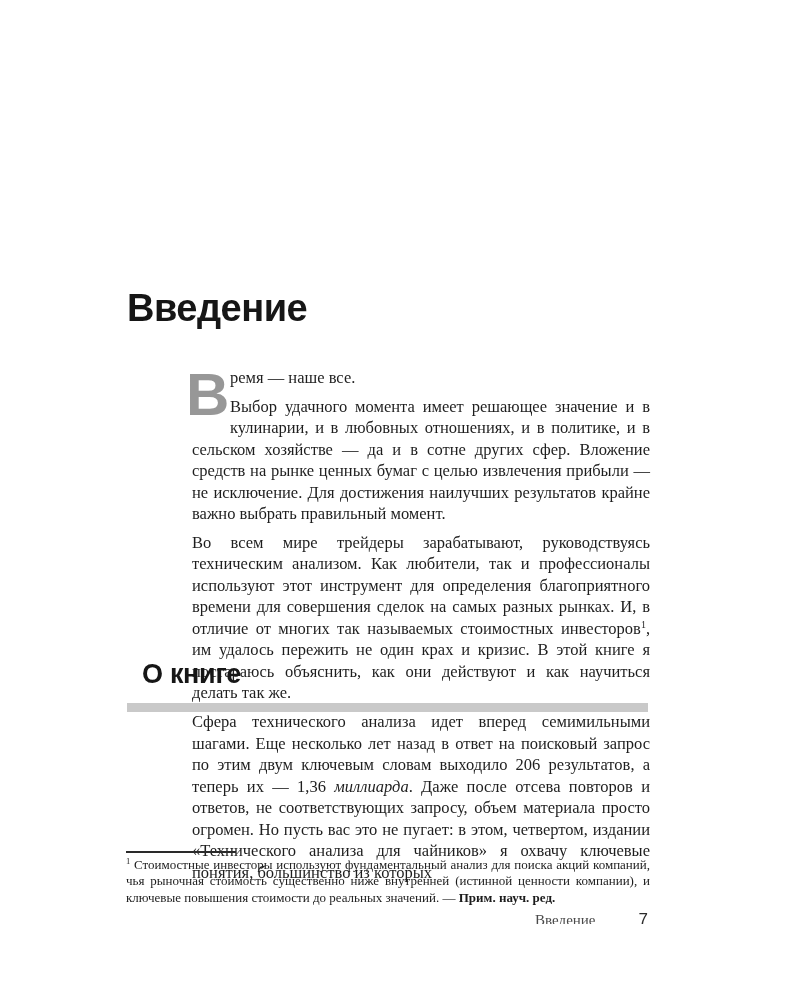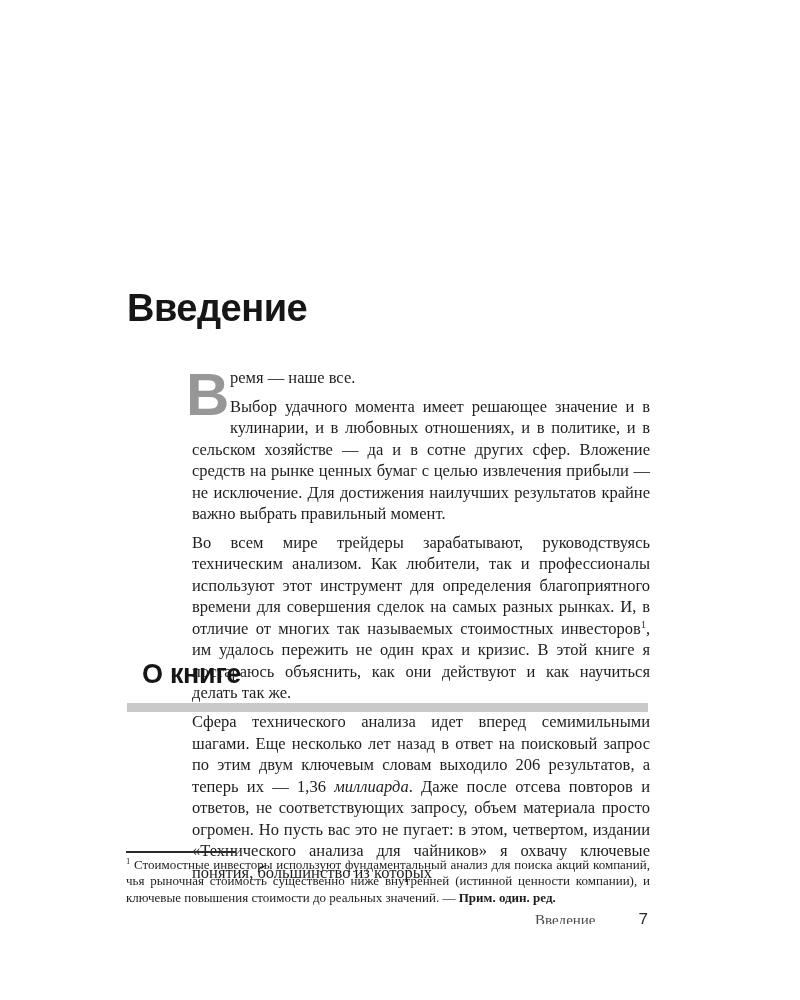--- a/index.html
+++ b/index.html
@@ -154,21 +154,21 @@
     <h2>О книге</h2>
     <div class="section-bar"></div>
   </div>
 
   <div class="body-col body-col-2">
     <p><span>Сфера технического анализа идет вперед семимильными шагами. Еще несколько лет назад в ответ на поисковый запрос по этим двум ключевым словам выходило 206 результатов, а теперь их — 1,36 </span><span class="ital">миллиарда</span><span>. Даже после отсева повторов и ответов, не соответствующих запросу, объем материала просто огромен. Но пусть вас это не пугает: в этом, четвертом, издании «Технического анализа для чайников» я охвачу ключевые понятия, большинство из которых</span></p>
   </div>
 
   <div class="footnote">
     <div class="footnote-rule"></div>
-    <p class="footnote-text"><sup>1</sup><span> Стоимостные инвесторы используют фундаментальный анализ для поиска акций компаний, чья рыночная стоимость существенно ниже внутренней (истинной ценности компании), и ключевые повышения стоимости до реальных значений. — </span><span class="footnote-attrib">Прим. один. ред.</span></p>
+    <p class="footnote-text"><sup>1</sup><span> Стоимостные инвесторы используют фундаментальный анализ для поиска акций компаний, чья рыночная стоимость существенно ниже внутренней (истинной ценности компании), и ключевые повышения стоимости до реальных значений. — </span><span class="footnote-attrib">Прим. науч. ред.</span></p>
   </div>
 
   <div class="footer">
     <span class="running-head">Введение</span>
     <span class="page-number">7</span>
   </div>
 
 </div>
 
 </body></html>

